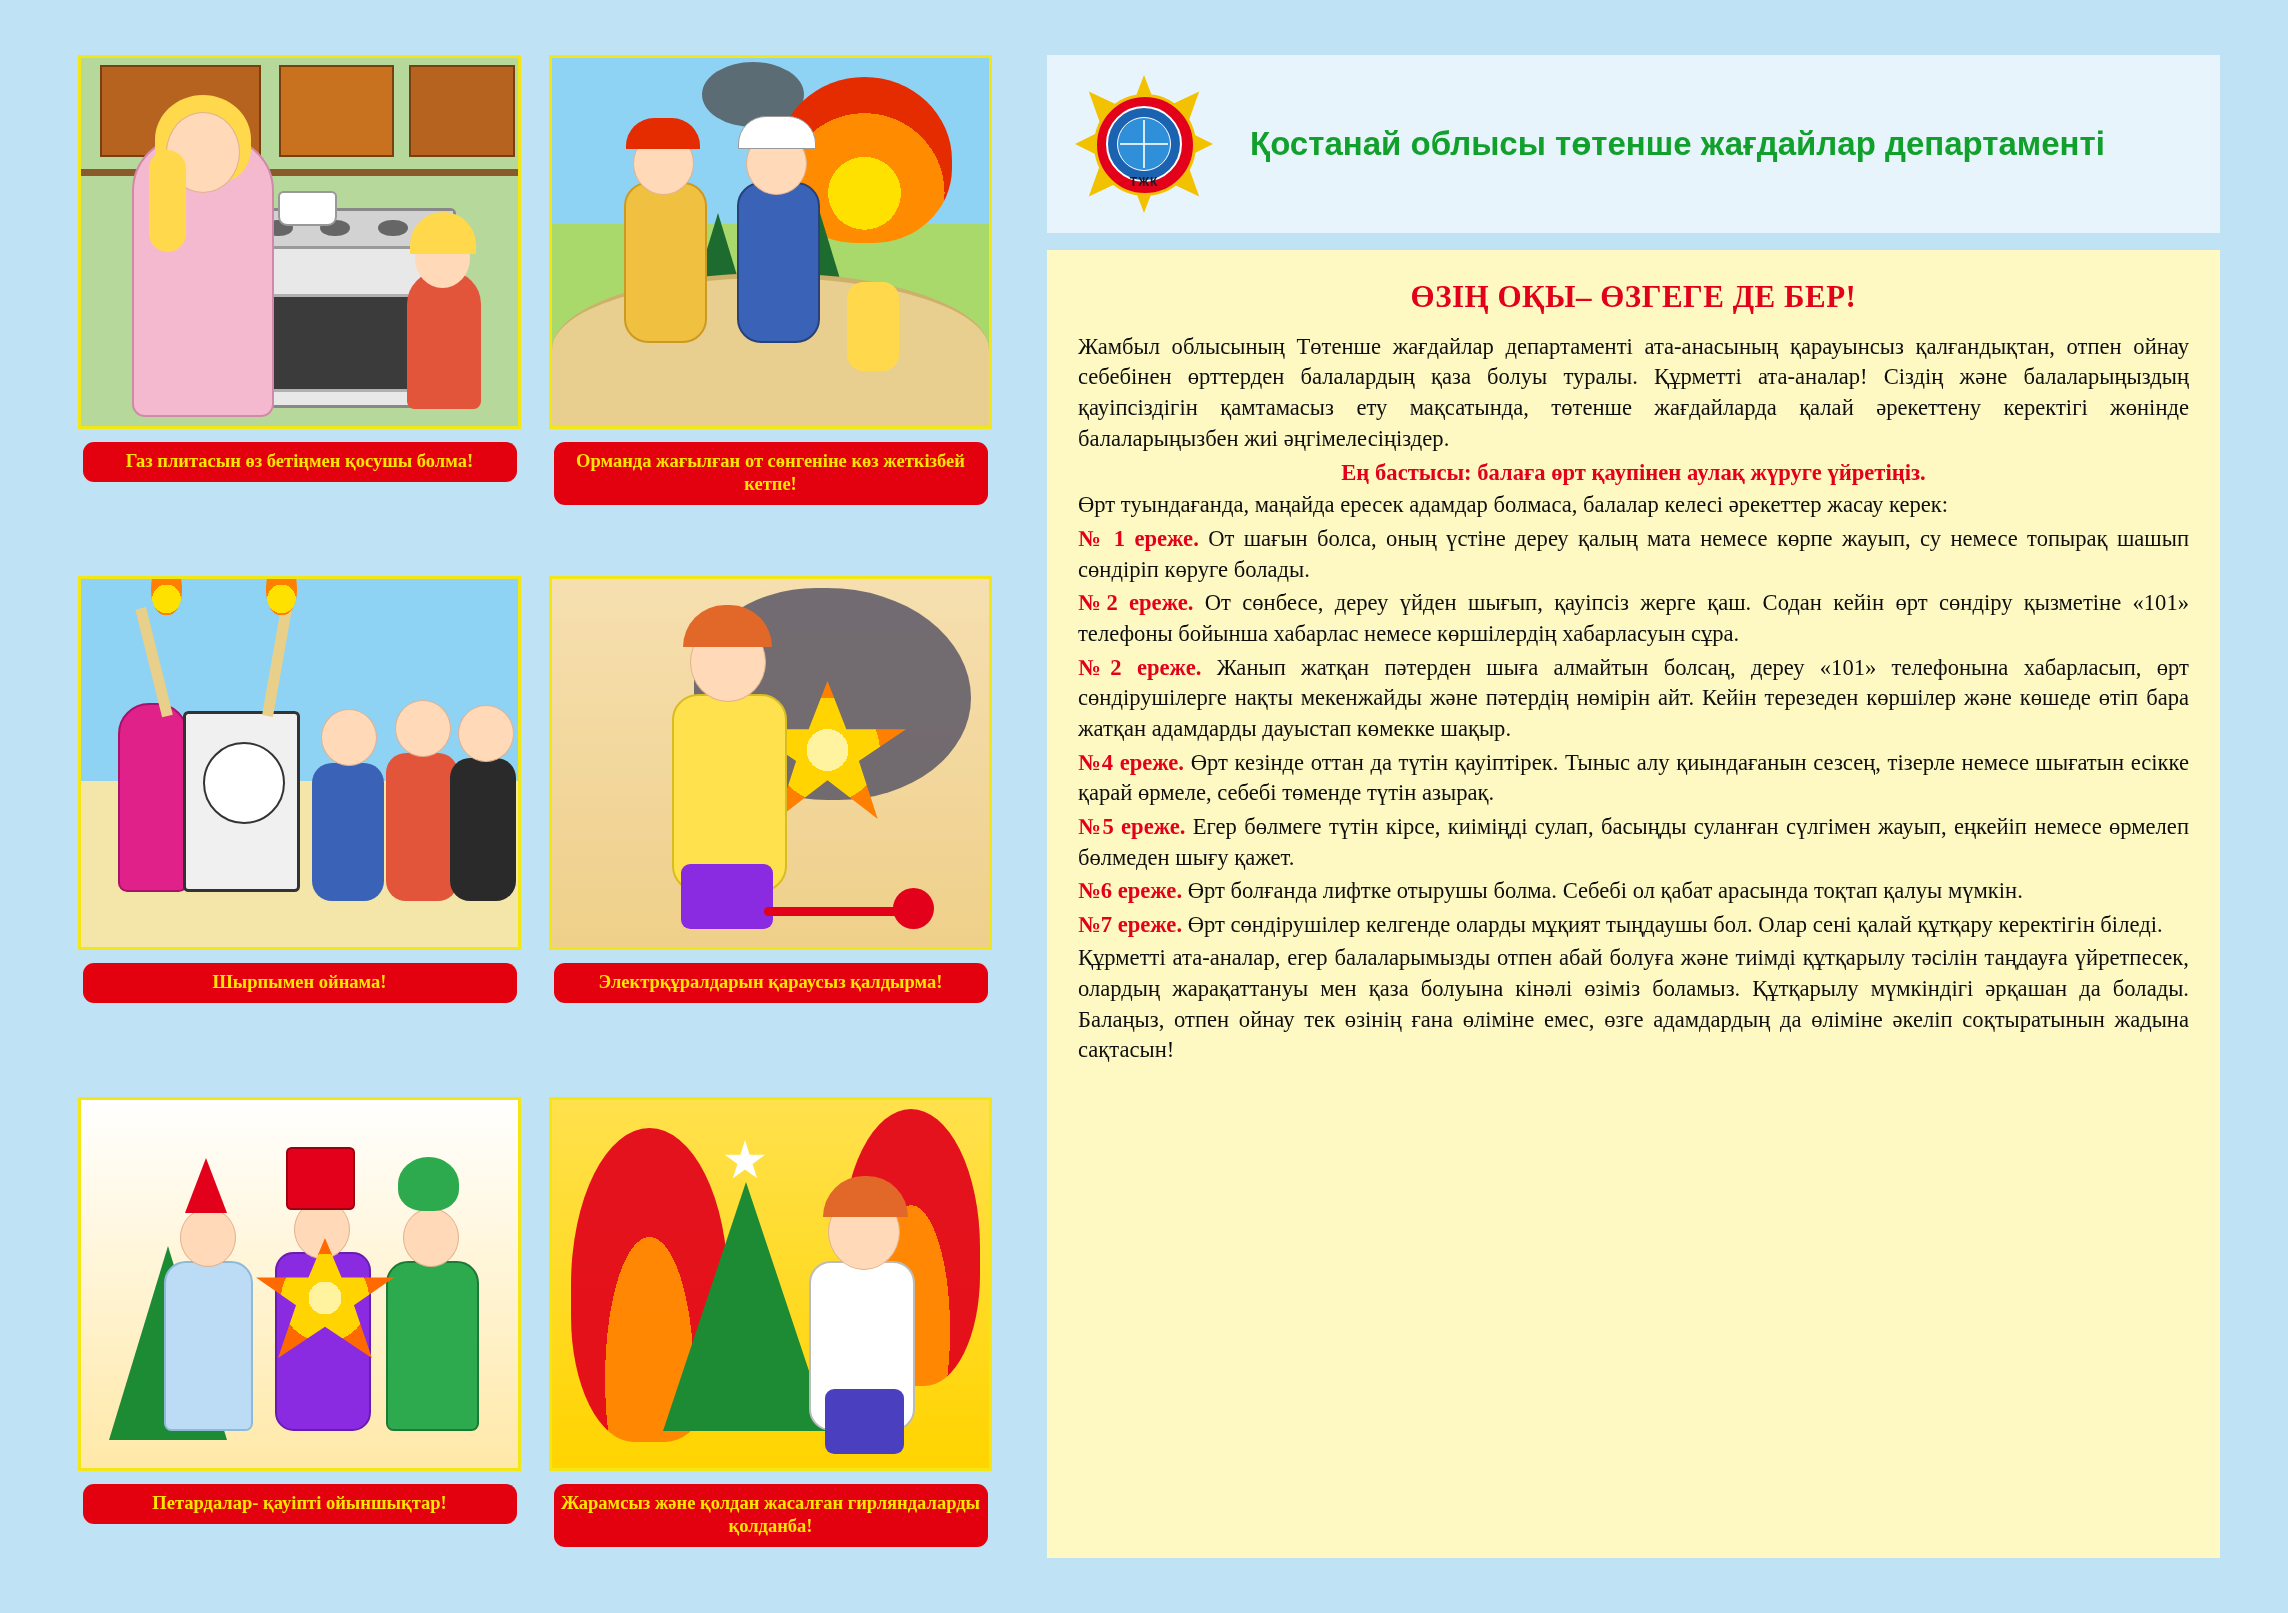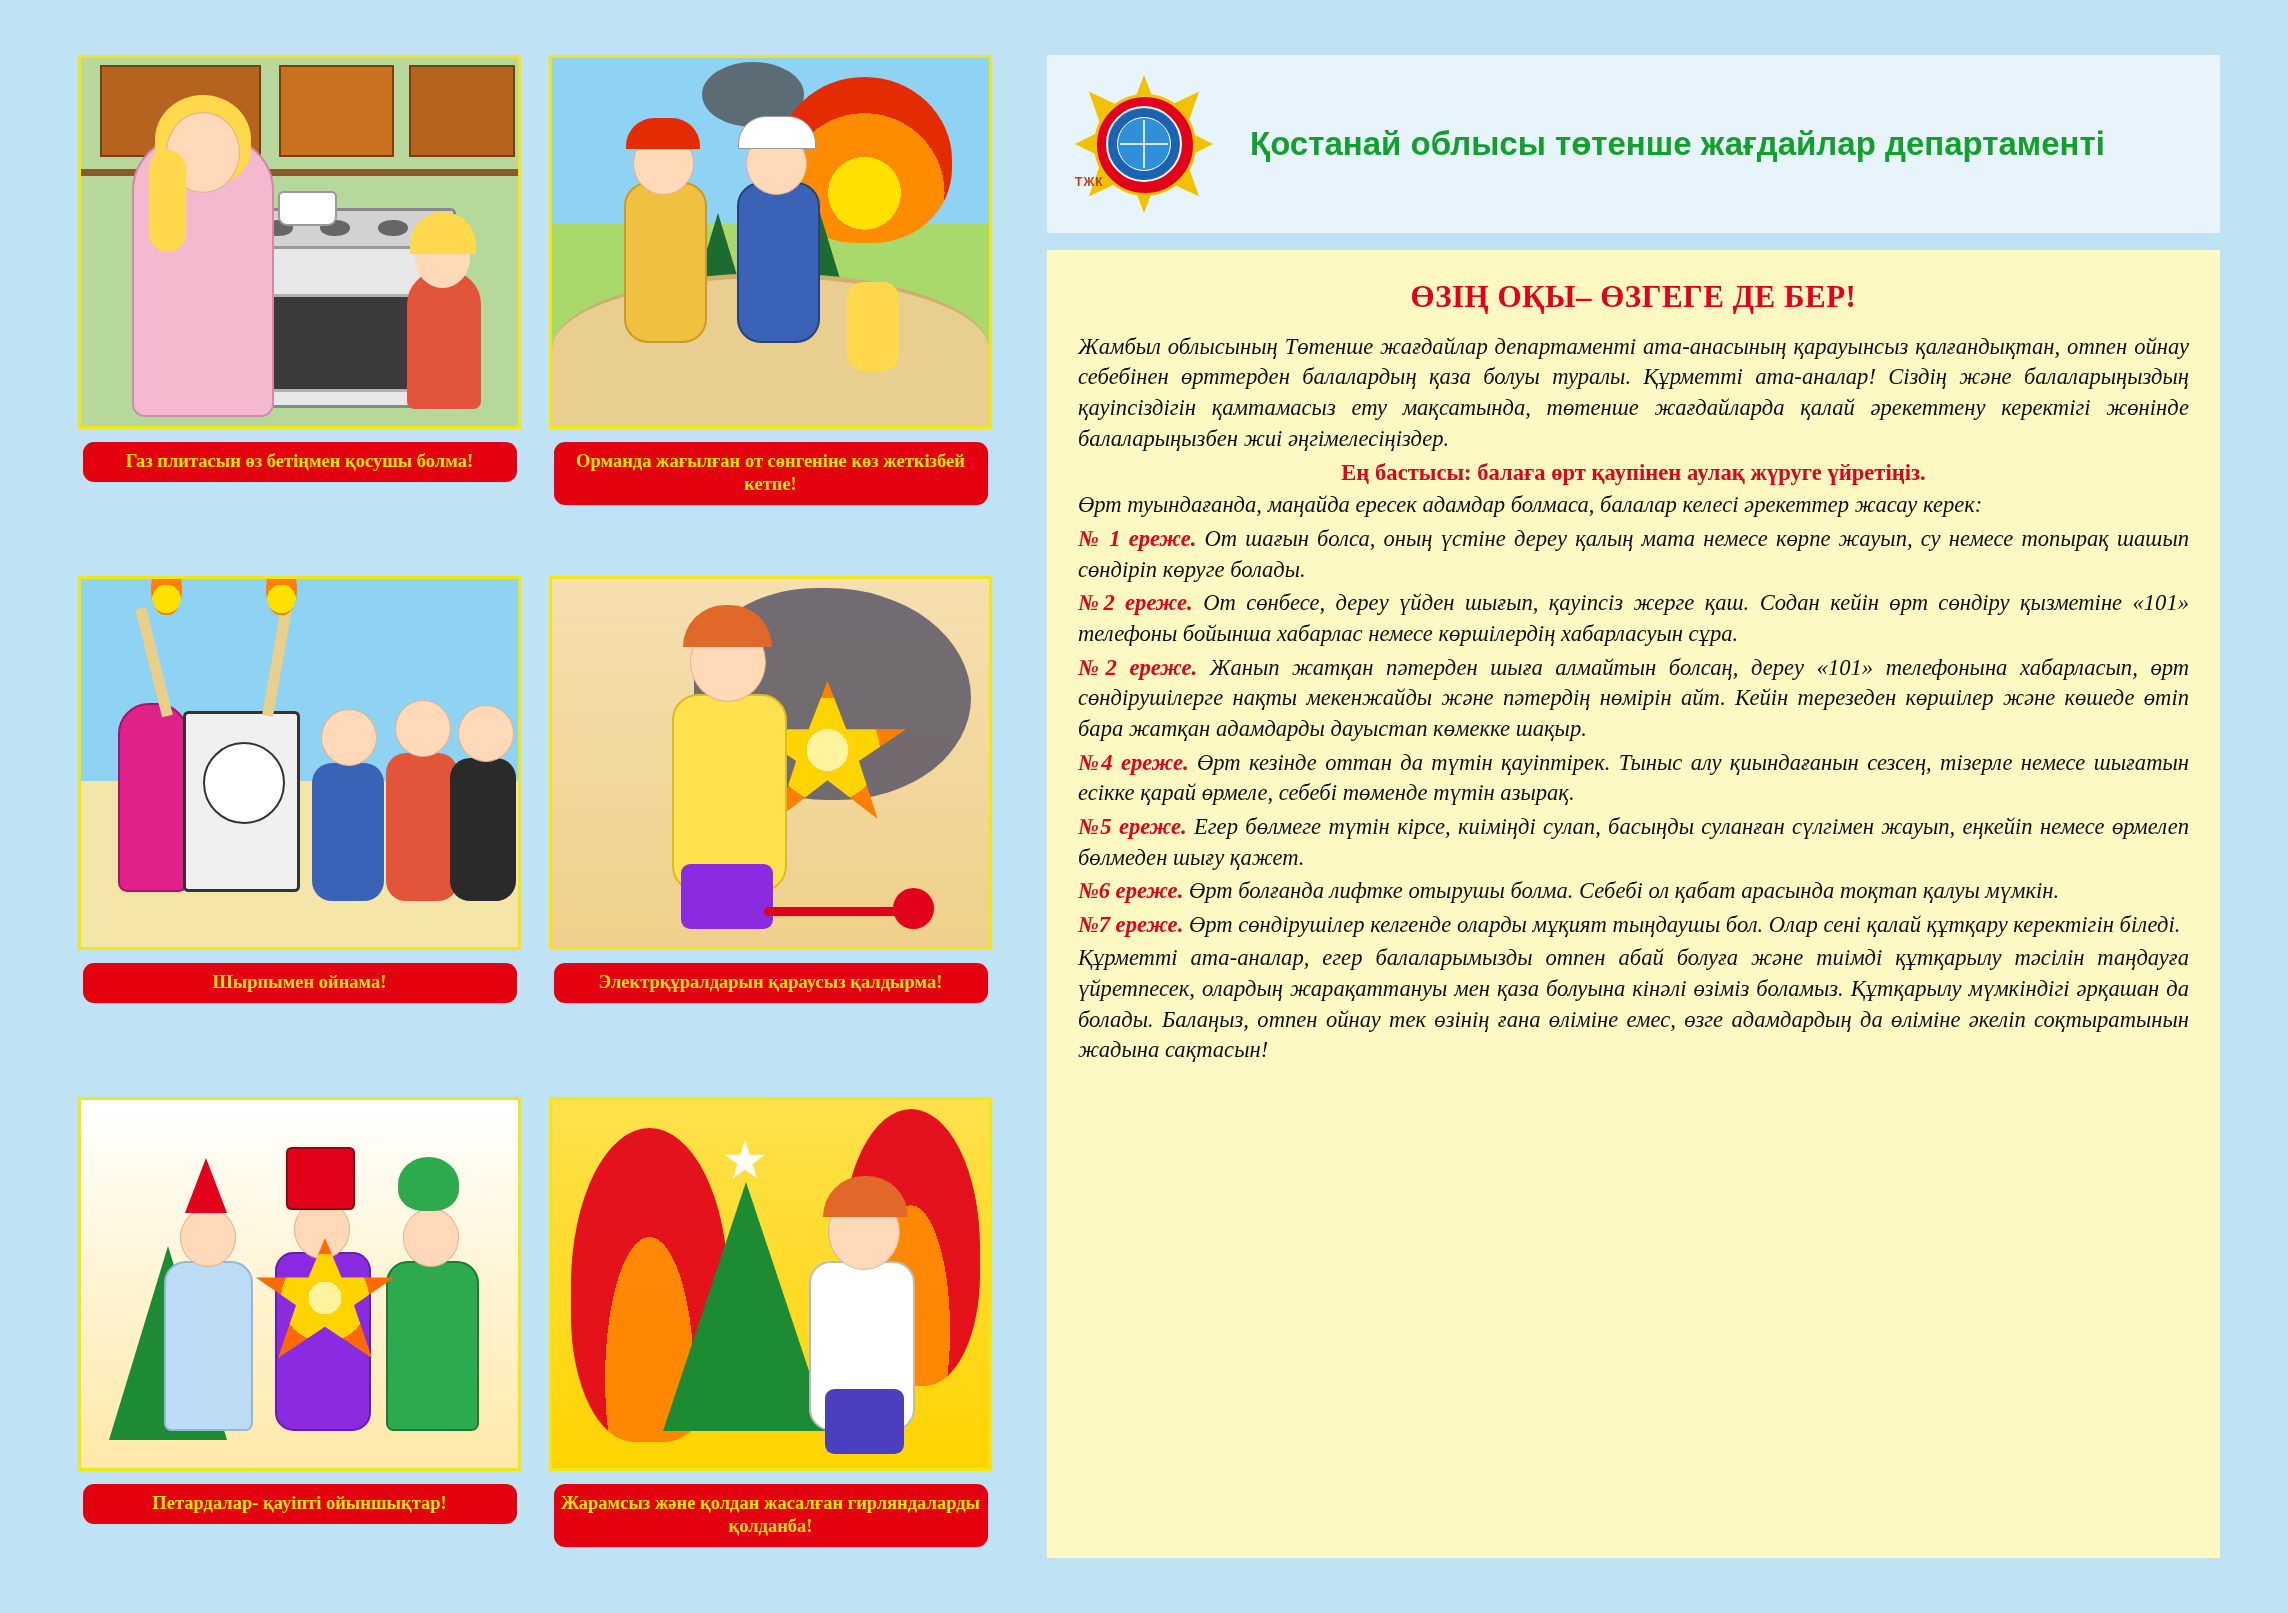--- a/index.html
+++ b/index.html
@@ -217,21 +217,22 @@
   .emblem .globe::after {
     content: "";
     position: absolute;
     top: 50%; left: 1.8px; right: 1.8px;
     height: 1.8px; margin-top: -0.9px;
     background: rgba(255,255,255,.8);
   }
   .emblem .abbr {
     position: absolute;
     left: 0; right: 0; bottom: 24px;
-    color: #c2410c;
+    text-align: center;
+    color: #0f172a;
     font-size: 12px;
     font-weight: bold;
     letter-spacing: 0.9px;
   }
   .dept-title {
     color: #12a02c;
     font-size: 33px;
     font-weight: bold;
     line-height: 1.35;
     font-family: "Liberation Sans", sans-serif;
@@ -251,21 +252,20 @@
     text-align: center;
     margin: 5.5px 0 16.6px 0;
     letter-spacing: 0.5px;
   }
   .para {
     font-size: 22.6px;
     line-height: 1.36;
     color: #0e0e0e;
     text-align: justify;
     margin: 0 0 3.7px 0;
-    font-style: italic;
   }
   .sub-red {
     color: #e2001a;
     font-weight: bold;
     font-size: 22.6px;
     text-align: center;
     margin: 5.5px 0 3.7px 0;
   }
   .rule { margin: 0 0 2.8px 0; }
   .rule-no {

